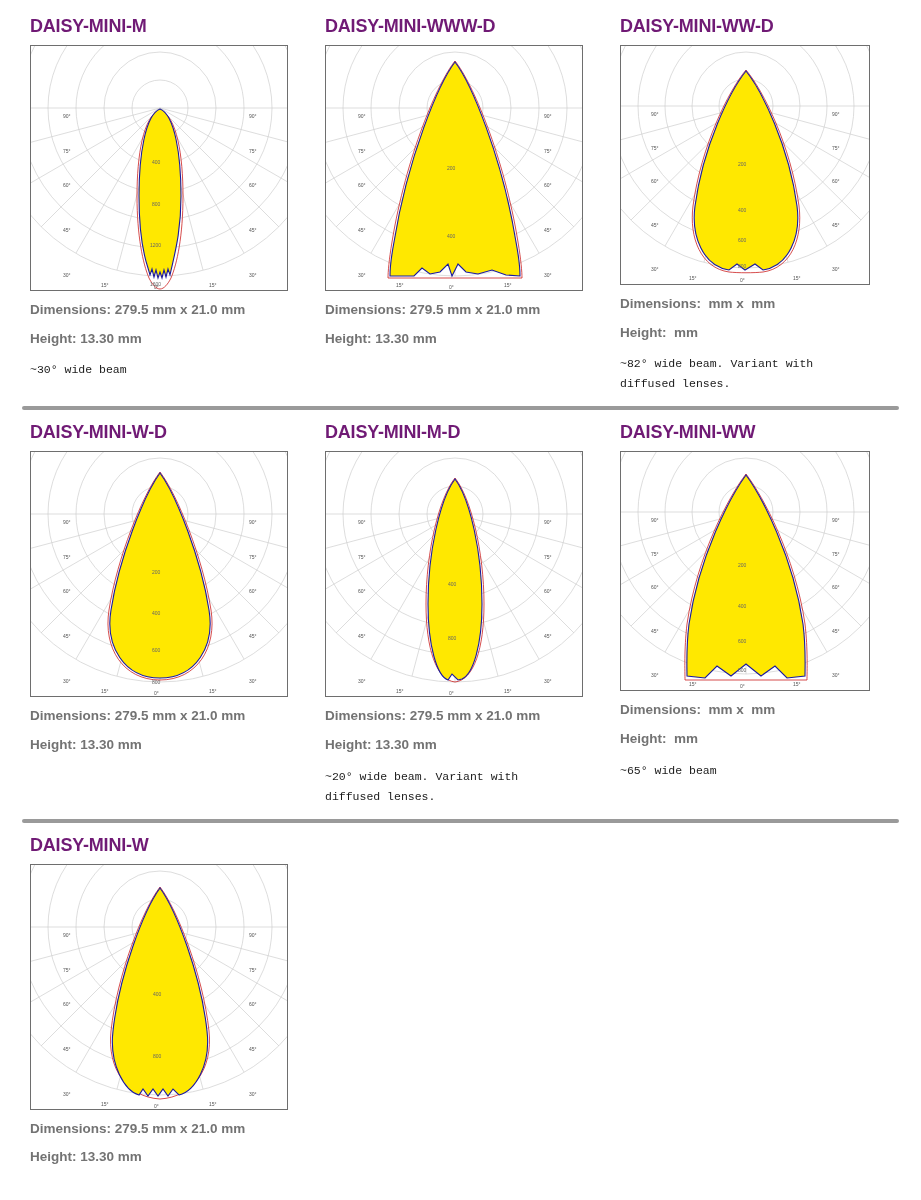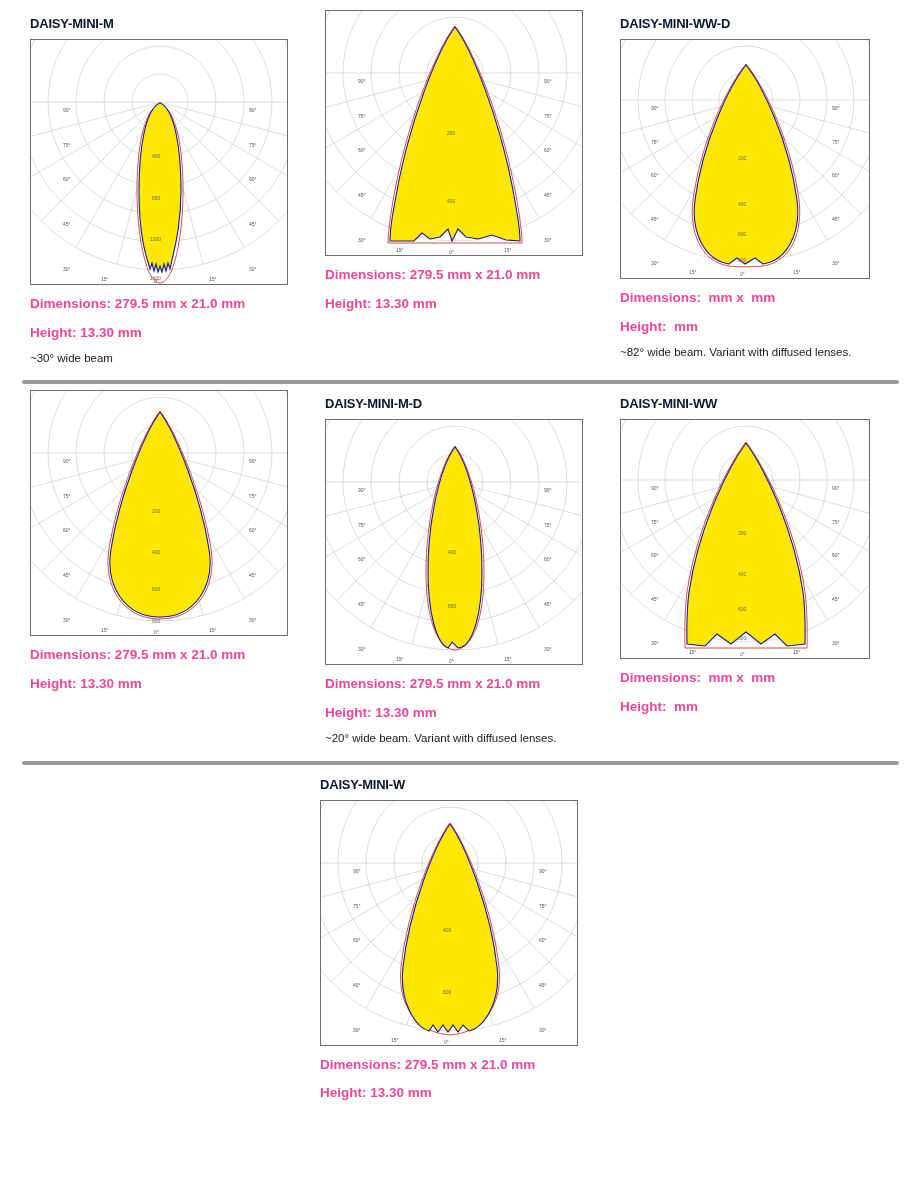--- a/index.html
+++ b/index.html
@@ -14,58 +14,59 @@
     width: 921px;
     min-height: 1200px;
     position: relative;
     padding: 10px 18px 12px 18px;
   }
   .row {
     display: flex;
     flex-direction: row;
     align-items: flex-start;
   }
-  .row.center { justify-content: center; }
+  .row.center { }
   .cell {
     width: 305px;
     margin-right: 0px;
     padding-right: 8px;
   }
   .cell .title {
-    font-size: 13px;
+    font-size: 18px;
     font-weight: bold;
     letter-spacing: -0.2px;
     margin: 6px 0 8px 12px;
-    color: #0f172a;
+    color: #701a75;
     white-space: nowrap;
   }
   .polarbox {
     width: 258px;
     height: 246px;
     border: 1px solid #6e6e6e;
     margin-left: 12px;
     background: #fff;
     position: relative;
     overflow: hidden;
   }
   .polarbox.small { width: 250px; height: 240px; }
   .dims {
     font-size: 13.5px;
     font-weight: bold;
     margin: 9px 0 0 12px;
     line-height: 1.45;
-    color: #ec4899;
+    color: #737373;
     white-space: pre;
   }
   .note {
     font-size: 11.5px;
-    margin: 6px 0 0 12px;
+    margin: 12px 0 0 12px;
     line-height: 1.75;
     color: #1a1a1a;
     max-width: 240px;
+    font-family: Liberation Mono, monospace;
   }
   .divider {
     height: 4px;
     background: #9a9a9a;
     margin: 12px 4px 6px 4px;
     border-radius: 2px;
   }
   svg { display: block; }
   .grid-line-light { stroke: #cfcfcf; stroke-width: 0.7; fill: none; }
   .axis-label { font-family: "Liberation Sans", sans-serif; font-size: 5px; fill: #555; }
@@ -133,20 +134,21 @@
             <text class="ring-label" x="119" y="240">1600</text>
           </g>
         </svg>
       </div>
       <div class="dims">Dimensions: 279.5 mm x 21.0 mm</div>
       <div class="dims">Height: 13.30 mm</div>
       <div class="note">~30° wide beam</div>
     </div>
 
     <div class="cell">
+      <div class="title">DAISY-MINI-WWW-D</div>
       <div class="polarbox">
         <svg viewBox="0 0 258 246" width="258" height="246">
           <g>
             <circle cx="129" cy="62" r="28" class="grid-line-light"></circle>
             <circle cx="129" cy="62" r="56" class="grid-line-light"></circle>
             <circle cx="129" cy="62" r="84" class="grid-line-light"></circle>
             <circle cx="129" cy="62" r="112" class="grid-line-light"></circle>
             <circle cx="129" cy="62" r="140" class="grid-line-light"></circle>
             <circle cx="129" cy="62" r="168" class="grid-line-light"></circle>
             <line x1="129" y1="62" x2="129" y2="230" class="grid-line-light"></line>
@@ -247,20 +249,21 @@
       <div class="dims">Height:  mm</div>
       <div class="note">~82° wide beam. Variant with diffused lenses.</div>
     </div>
   </div>
 
   <div class="divider"></div>
 
   <div class="row">
 
     <div class="cell">
+      <div class="title">DAISY-MINI-W-D</div>
       <div class="polarbox">
         <svg viewBox="0 0 258 246" width="258" height="246">
           <g>
             <circle cx="129" cy="62" r="28" class="grid-line-light"></circle>
             <circle cx="129" cy="62" r="56" class="grid-line-light"></circle>
             <circle cx="129" cy="62" r="84" class="grid-line-light"></circle>
             <circle cx="129" cy="62" r="112" class="grid-line-light"></circle>
             <circle cx="129" cy="62" r="140" class="grid-line-light"></circle>
             <circle cx="129" cy="62" r="168" class="grid-line-light"></circle>
             <line x1="129" y1="62" x2="129" y2="230" class="grid-line-light"></line>
@@ -407,20 +410,21 @@
           <g>
             <text class="ring-label" x="117" y="115">200</text>
             <text class="ring-label" x="117" y="156">400</text>
             <text class="ring-label" x="117" y="191">600</text>
             <text class="ring-label" x="117" y="220">800</text>
           </g>
         </svg>
       </div>
       <div class="dims">Dimensions:  mm x  mm</div>
       <div class="dims">Height:  mm</div>
+      <div class="note">~65° wide beam</div>
     </div>
   </div>
 
   <div class="divider"></div>
 
   <div class="row center">
     <div class="cell">
       <div class="title">DAISY-MINI-W</div>
       <div class="polarbox">
         <svg viewBox="0 0 258 246" width="258" height="246">

